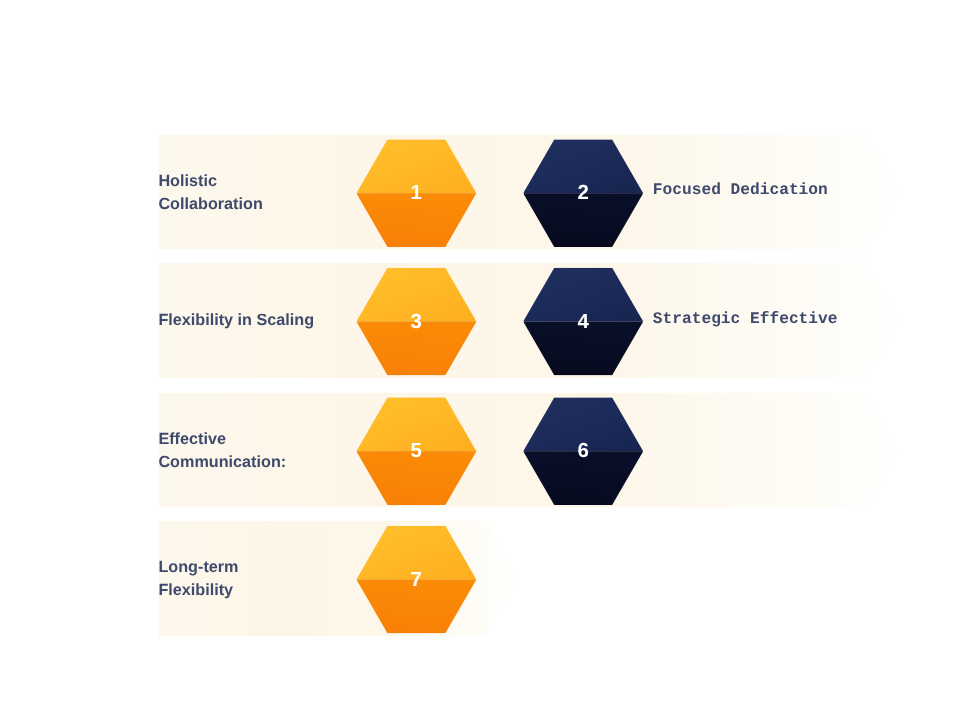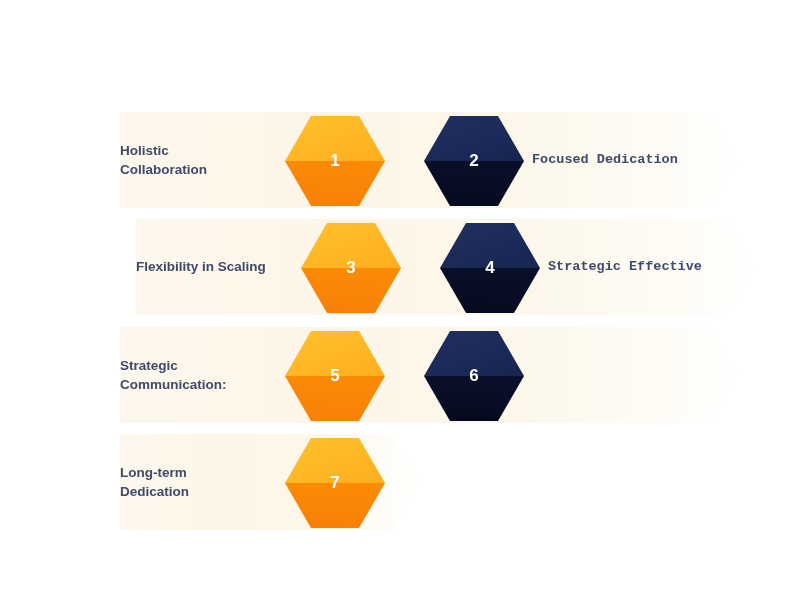--- a/index.html
+++ b/index.html
@@ -18,26 +18,26 @@
   #infographic {
     position: relative;
     width: 800px;
     height: 595px;
     background: #ffffff;
   }
 
   
   .row {
     position: absolute;
-    left: 0;
+    left: 12px;
     width: 728px;
     height: 108px;
   }
   .row-1 { top: 106px; }
-  .row-2 { top: 213px; margin-left: 16px; }
+  .row-2 { top: 213px; }
   .row-3 { top: 321px; }
   .row-4 { top: 428px; }
 
   
   .band {
     position: absolute;
     top: 6px;
     left: 120px;
     height: 96px;
     background: linear-gradient(90deg,
@@ -171,42 +171,42 @@
       <div class="hex-bottom"></div>
       <div class="hex-number">4</div>
     </div>
 
     <div class="label label-right">Strategic Effective</div>
   </div>
 
   <div class="row row-3">
     <div class="band band-wide"></div>
 
-    <div class="label label-left">Strategic
+    <div class="label label-left">Effective
 Communication:</div>
 
     <div class="hex hex-orange">
       <div class="hex-top"></div>
       <div class="hex-bottom"></div>
       <div class="hex-number">5</div>
     </div>
 
     <div class="hex hex-navy">
       <div class="hex-top"></div>
       <div class="hex-bottom"></div>
       <div class="hex-number">6</div>
     </div>
 
   </div>
 
   <div class="row row-4">
     <div class="band band-short"></div>
 
     <div class="label label-left">Long-term
-Dedication</div>
+Flexibility</div>
 
     <div class="hex hex-orange">
       <div class="hex-top"></div>
       <div class="hex-bottom"></div>
       <div class="hex-number">7</div>
     </div>
   </div>
 
 </div>
 

